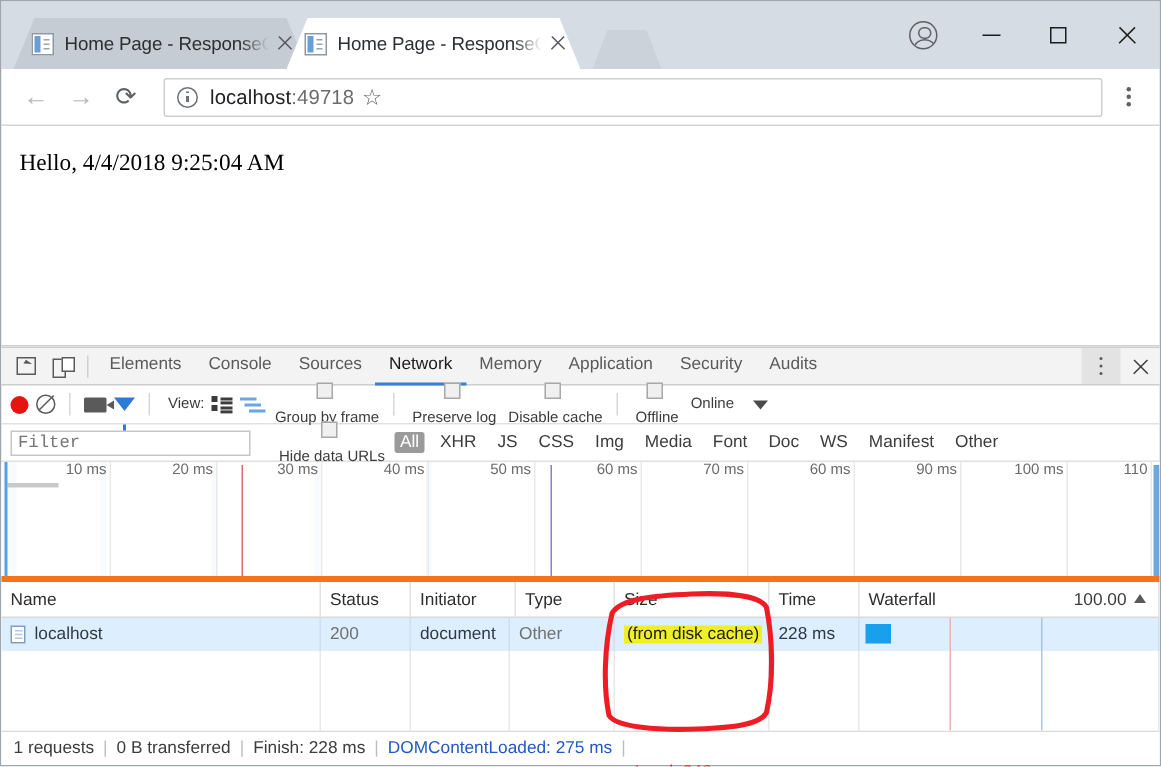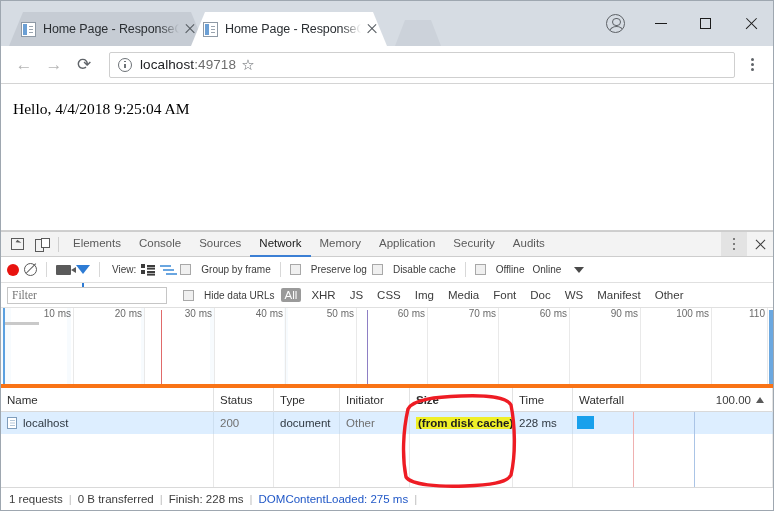--- a/index.html
+++ b/index.html
@@ -308,21 +308,21 @@
     content:""; position:absolute; left:0; top:0.5px; width:11px; height:2px; background:#6aa6e0;
     box-shadow:3px 4px 0 #6aa6e0, 6px 8px 0 #6aa6e0;
   }
   .cbox {
     width:11px; height:11px;
     border:1px solid #a8a8a8;
     background:#f0f0f0;
     display:inline-block;
     flex:0 0 11px;
   }
-  .cb-group { display:flex; align-items:center; gap:7px; }
+  .cb-group { display:flex; align-items:center; gap:7px;flex-direction:column; }
   .vsep { width:1px; height:15px; background:#d8d8d8; margin:0 4px; }
   .caret-down {
     width:0;height:0;
     border-left:5px solid transparent;
     border-right:5px solid transparent;
     border-top:6px solid #4a4a4a;
   }
 
   .nw-filterbar {
     height:25px;
@@ -331,21 +331,21 @@
     border-bottom:1px solid #e0e0e0;
     gap:6px;
   }
   .filter-input {
     width:160px; height:17px;
     border:1px solid #c6c6c6;
     background:#fff;
     font-size:11.5px;
     color:#9a9a9a;
     padding:0 4px;
-    font-family:Liberation Serif, serif;
+    font-family:Liberation Mono, monospace;
     outline:none;
   }
   .ftype {
     font-size:11.5px; color:#3c3c3c;
     padding:1px 4px; border-radius:2px;
   }
   .ftype.sel { background:#9a9a9a; color:#fff; }
 
   .nw-overview {
     height:80px;
@@ -384,21 +384,21 @@
     background:#ddeeff;
     font-size:11.5px;
   }
   .nw-row .col { padding-left:6px; border-right:1px solid #cddff0; height:22px; line-height:22px; overflow:hidden; white-space:nowrap; }
   .nw-body-fill { flex:1 1 auto; display:flex; }
   .nw-body-fill .col { border-right:1px solid #e8e8e8; height:100%; }
   .c-name { width:213px; flex:0 0 213px; display:flex; align-items:center; }
   .c-status { width:60px; flex:0 0 60px; }
   .c-type { width:66px; flex:0 0 66px; }
   .c-init { width:70px; flex:0 0 70px; }
-  .c-size { width:103px; flex:0 0 103px;font-weight:bold; }
+  .c-size { width:103px; flex:0 0 103px; }
   .c-time { width:60px; flex:0 0 60px; }
   .c-wfall { flex:1 1 auto; position:relative; }
   .doc-ico {
     width:10px; height:12px; flex:0 0 10px;
     border:1px solid #7f9dbc; background:#fff;
     margin-right:6px; position:relative;
   }
   .doc-ico::after {
     content:""; position:absolute; left:1.5px; top:2px; right:1.5px; height:1px;
     background:#b5c7d9;
@@ -626,22 +626,22 @@
       <div class="ov-blue-line"></div>
       <div class="ov-red-line" style="left:160px"></div>
       <div class="ov-purple-line" style="left:366px"></div>
       <div class="scroll-right" style="background:#6ba8e0;width:4px;right:0;top:2px;height:76px"></div>
     </div>
 
     <div class="nw-table">
       <div class="nw-head">
         <div class="col c-name">Name</div>
         <div class="col c-status">Status</div>
+        <div class="col c-init">Initiator</div>
         <div class="col c-type">Type</div>
-        <div class="col c-init">Initiator</div>
         <div class="col c-size">Size</div>
         <div class="col c-time">Time</div>
         <div class="col c-wfall" style="display:flex;align-items:center">
           <span>Waterfall</span>
           <span class="hdr-right"><span>100.00</span><span class="sort-caret"></span></span>
         </div>
       </div>
 
       <div class="nw-row">
         <div class="col c-name">

